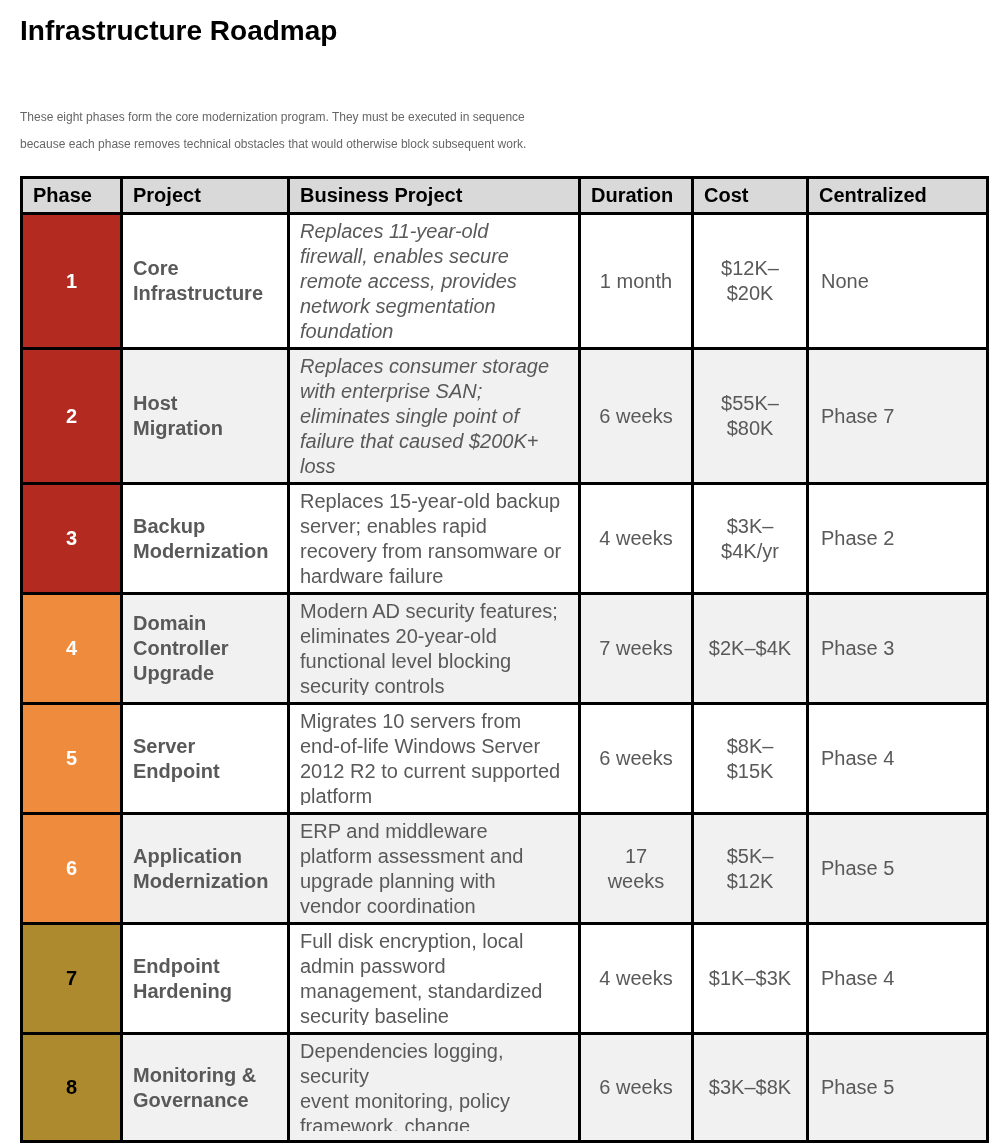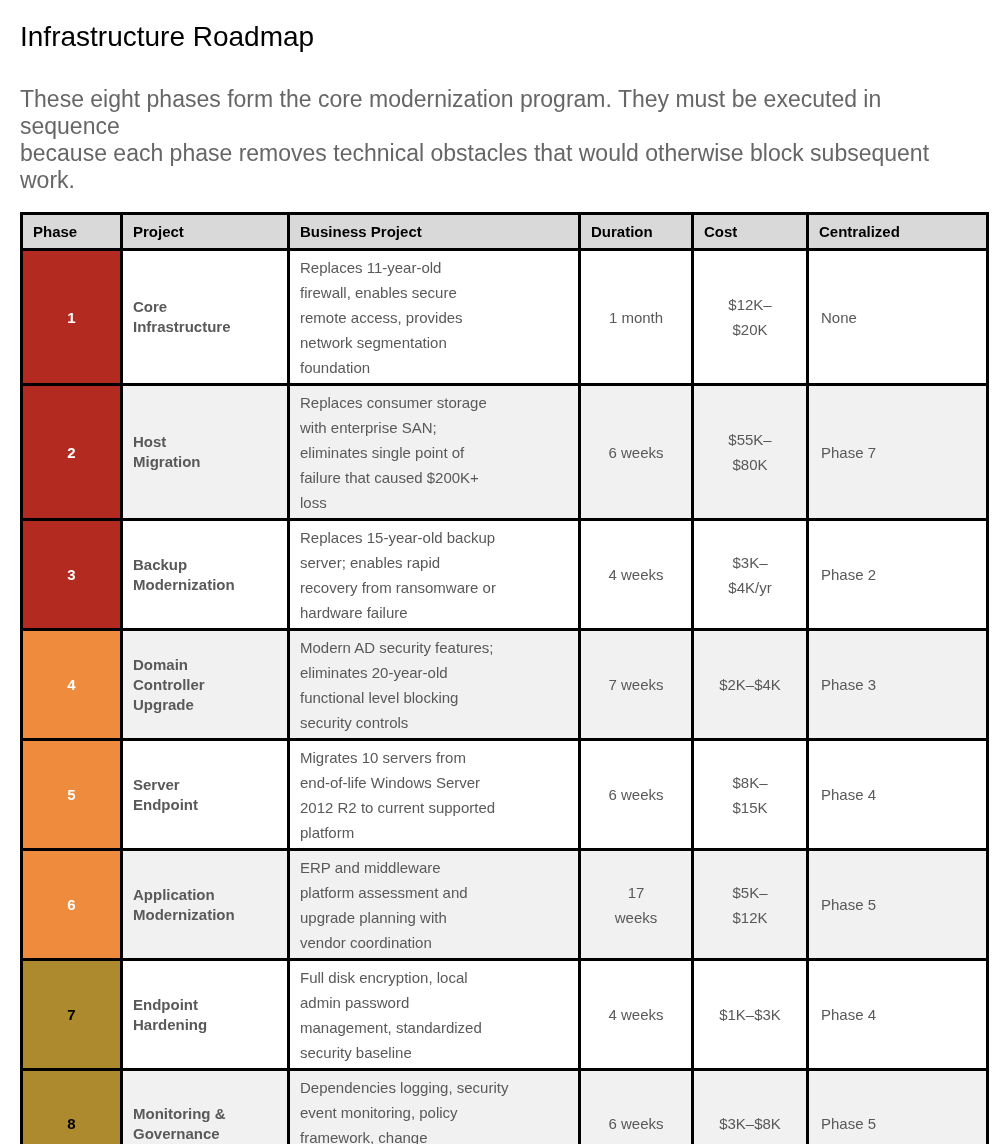--- a/index.html
+++ b/index.html
@@ -12,44 +12,44 @@
   }
   *{box-sizing:border-box;}
   html,body{margin:0;padding:0;background:#ffffff;}
   body{
     width:1006px;height:1144px;
     padding:12px 20px;
     font-family:"Liberation Sans", sans-serif;
     overflow:hidden;
   }
   h1.page-title{
-    margin:8px 0 0 0;
+    margin:2px 0 0 0;
     font-size:28px;
     line-height:34px;
-    font-weight:normal;
+    font-weight:bold;
     color:var(--title-color);
     letter-spacing:0px;
   }
   p.intro{
-    margin:32px 0 18px 0;
-    font-size:23px;
+    margin:56px 0 18px 0;
+    font-size:12px;
     line-height:27px;
     color:var(--intro-gray);
     white-space:pre-line;
     width:956px;
   }
   table.roadmap{
     border-collapse:collapse;
     table-layout:fixed;
     width:966px;
     border:3px solid var(--border-color);
   }
   table.roadmap th, table.roadmap td{
     border:3px solid var(--border-color);
-    font-size:15px;
+    font-size:20px;
     overflow:hidden;
   }
   thead tr{height:36px;}
   thead th{
     background:var(--header-bg);
     color:#000000;
     font-weight:bold;
     text-align:left;
     padding:4px 6px 4px 10px;
     vertical-align:middle;
@@ -63,36 +63,36 @@
     text-align:center;
     vertical-align:middle;
     font-weight:bold;
     font-size:17px;
   }
   td.project-cell{
     color:var(--text-gray);
     font-weight:bold;
     vertical-align:middle;
     padding:4px 6px 4px 10px;
-    line-height:20px;
+    line-height:25px;
     white-space:pre-line;
   }
   td.benefit-cell{
     vertical-align:top;
     padding:0;
   }
   .benefit-clip{
     color:var(--text-gray);
     line-height:25px;
     padding:4px 8px 0 10px;
     white-space:pre-line;
     max-height:100px;
     overflow:hidden;
   }
-  tr.row-tall .benefit-clip{max-height:128px;}
+  tr.row-tall .benefit-clip{max-height:128px;font-style:italic;}
   tbody tr:last-child .benefit-clip{max-height:96px;}
   td.duration-cell, td.cost-cell{
     color:var(--text-gray);
     text-align:center;
     vertical-align:middle;
     line-height:25px;
     white-space:pre-line;
     padding:2px;
   }
   td.deps-cell{

